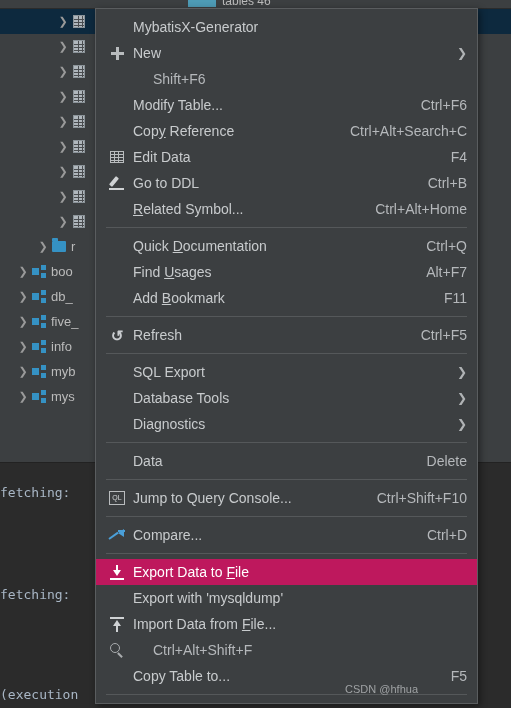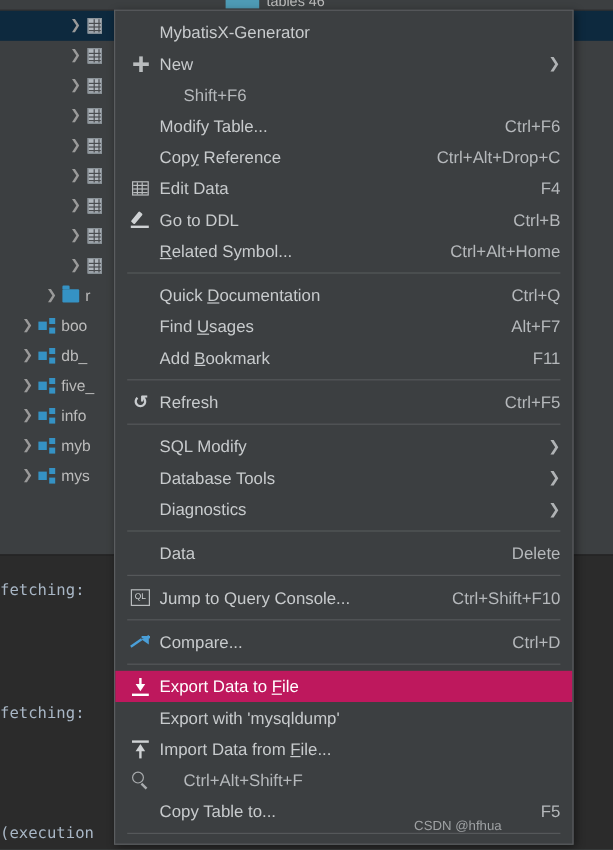--- a/index.html
+++ b/index.html
@@ -412,21 +412,21 @@
         <span class="mi-key">Shift+F6</span>
       </div>
       <div class="mi">
         <span class="mi-ico"></span>
         <span class="mi-label">Modify Table...</span>
         <span class="mi-key">Ctrl+F6</span>
       </div>
       <div class="mi">
         <span class="mi-ico"></span>
         <span class="mi-label">Cop<u>y</u> Reference</span>
-        <span class="mi-key">Ctrl+Alt+Drop+C</span>
+        <span class="mi-key">Ctrl+Alt+Search+C</span>
       </div>
       <div class="mi">
         <span class="mi-ico">
           <span class="g-grid"></span>
         </span>
         <span class="mi-label">Edit Data</span>
         <span class="mi-key">F4</span>
       </div>
       <div class="mi">
         <span class="mi-ico">
@@ -463,21 +463,21 @@
       <div class="mi">
         <span class="mi-ico">
           <span class="g-refresh">↻</span>
         </span>
         <span class="mi-label">Refresh</span>
         <span class="mi-key">Ctrl+F5</span>
       </div>
       <div class="sep"></div>
       <div class="mi">
         <span class="mi-ico"></span>
-        <span class="mi-label">SQL Modify</span>
+        <span class="mi-label">SQL Export</span>
         <span class="mi-arrow">❯</span>
       </div>
       <div class="mi">
         <span class="mi-ico"></span>
         <span class="mi-label">Database Tools</span>
         <span class="mi-arrow">❯</span>
       </div>
       <div class="mi">
         <span class="mi-ico"></span>
         <span class="mi-label">Diagnostics</span>

